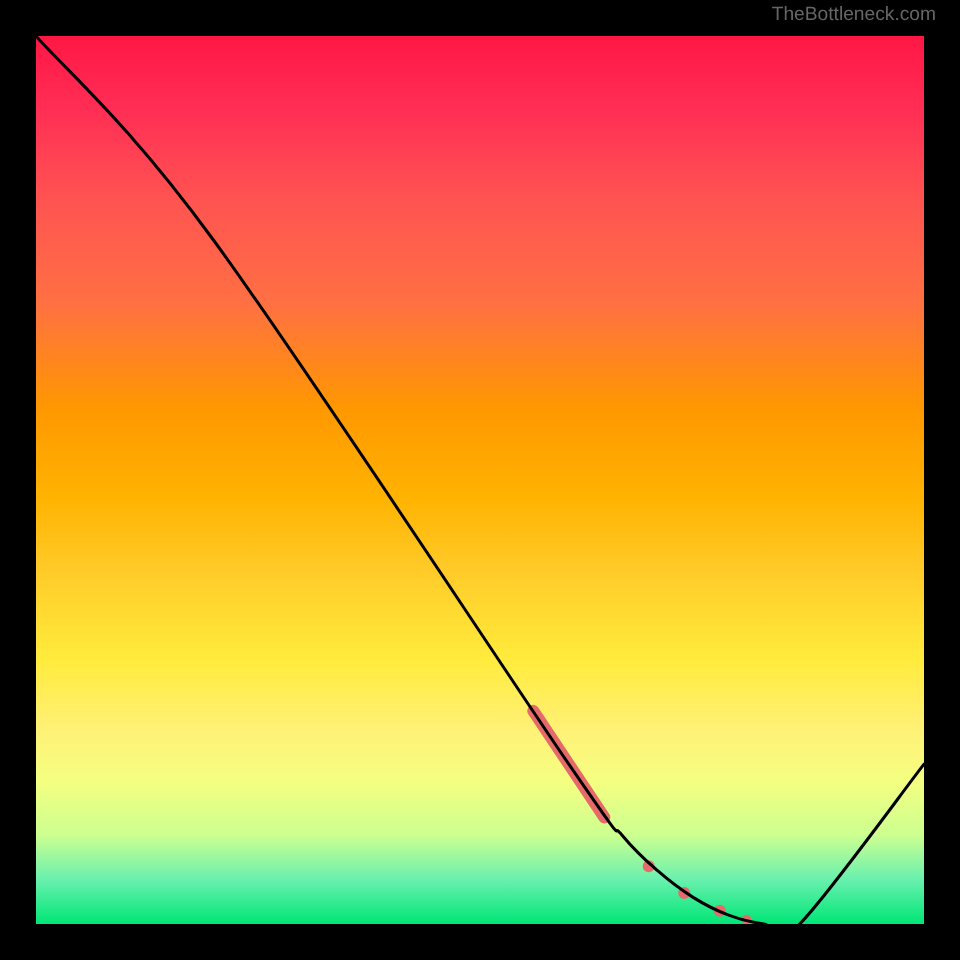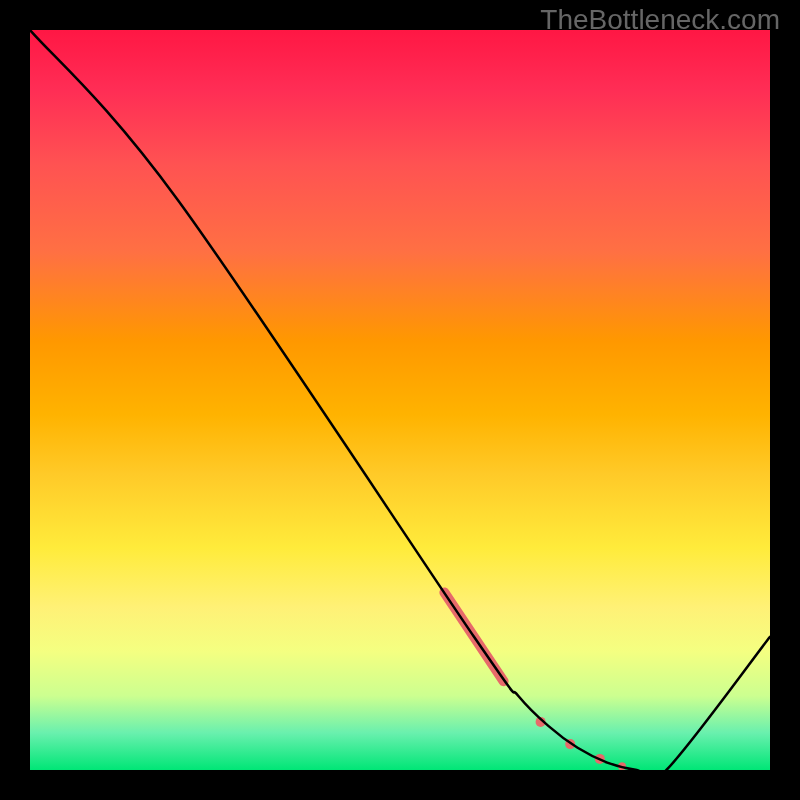--- a/index.html
+++ b/index.html
@@ -8,21 +8,21 @@
     height: 800px;
     background: #000;
     position: relative;
     font-family: Arial, sans-serif;
   }
   .watermark {
     position: absolute;
     top: 4px;
     right: 20px;
     color: #666;
-    font-size: 28px;
+    font-size: 16px;
     font-weight: 500;
     z-index: 10;
   }
   .chart-area {
     position: absolute;
     top: 30px;
     left: 30px;
     width: 740px;
     height: 740px;
     overflow: hidden;

